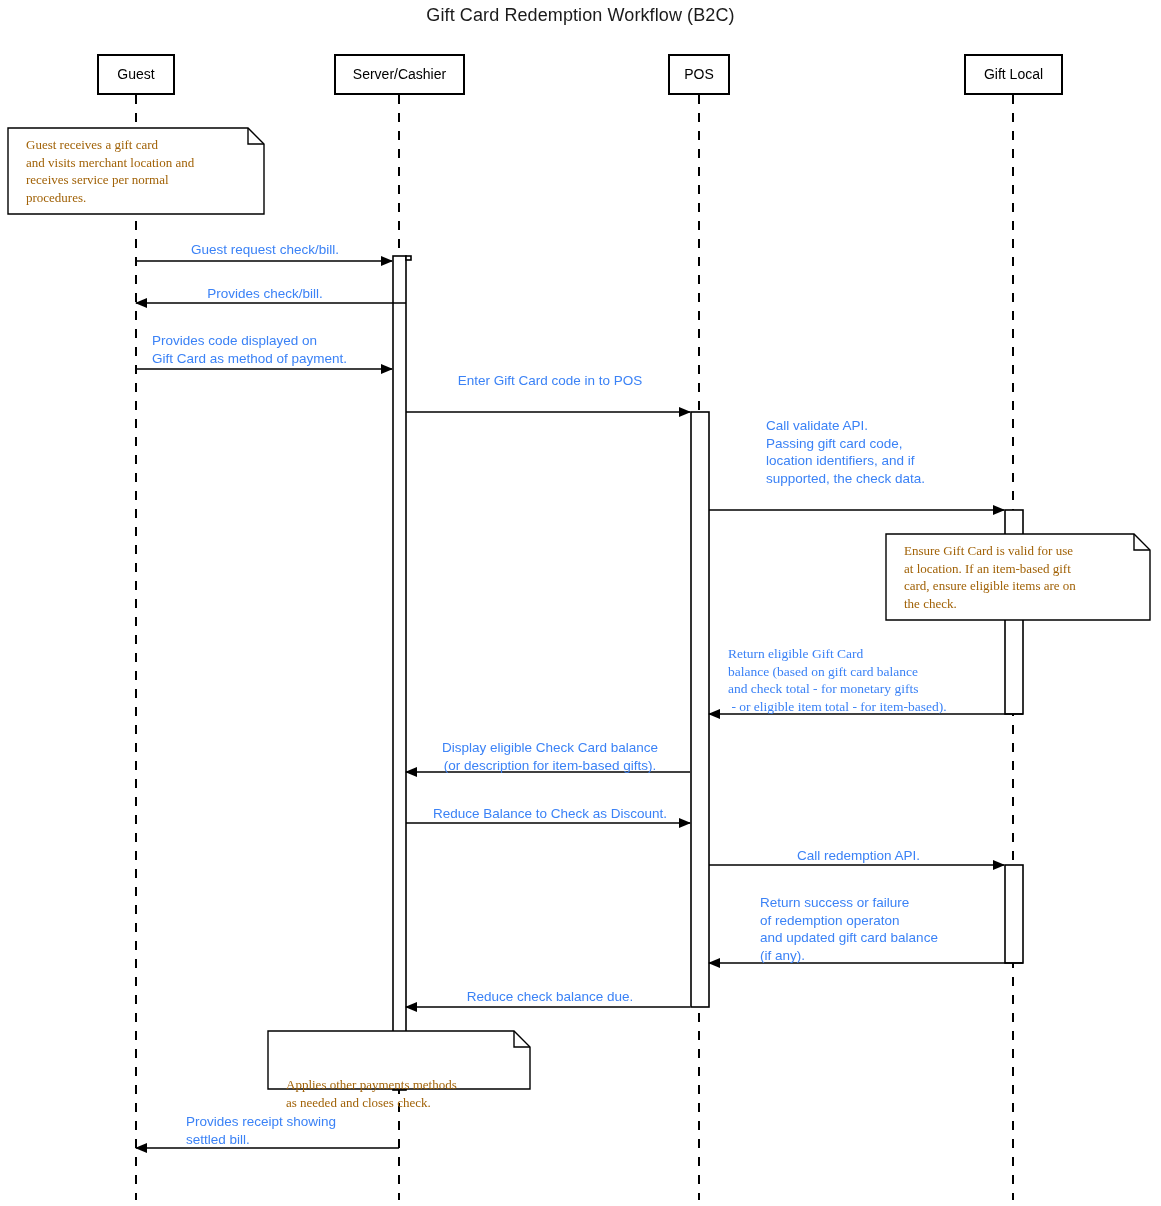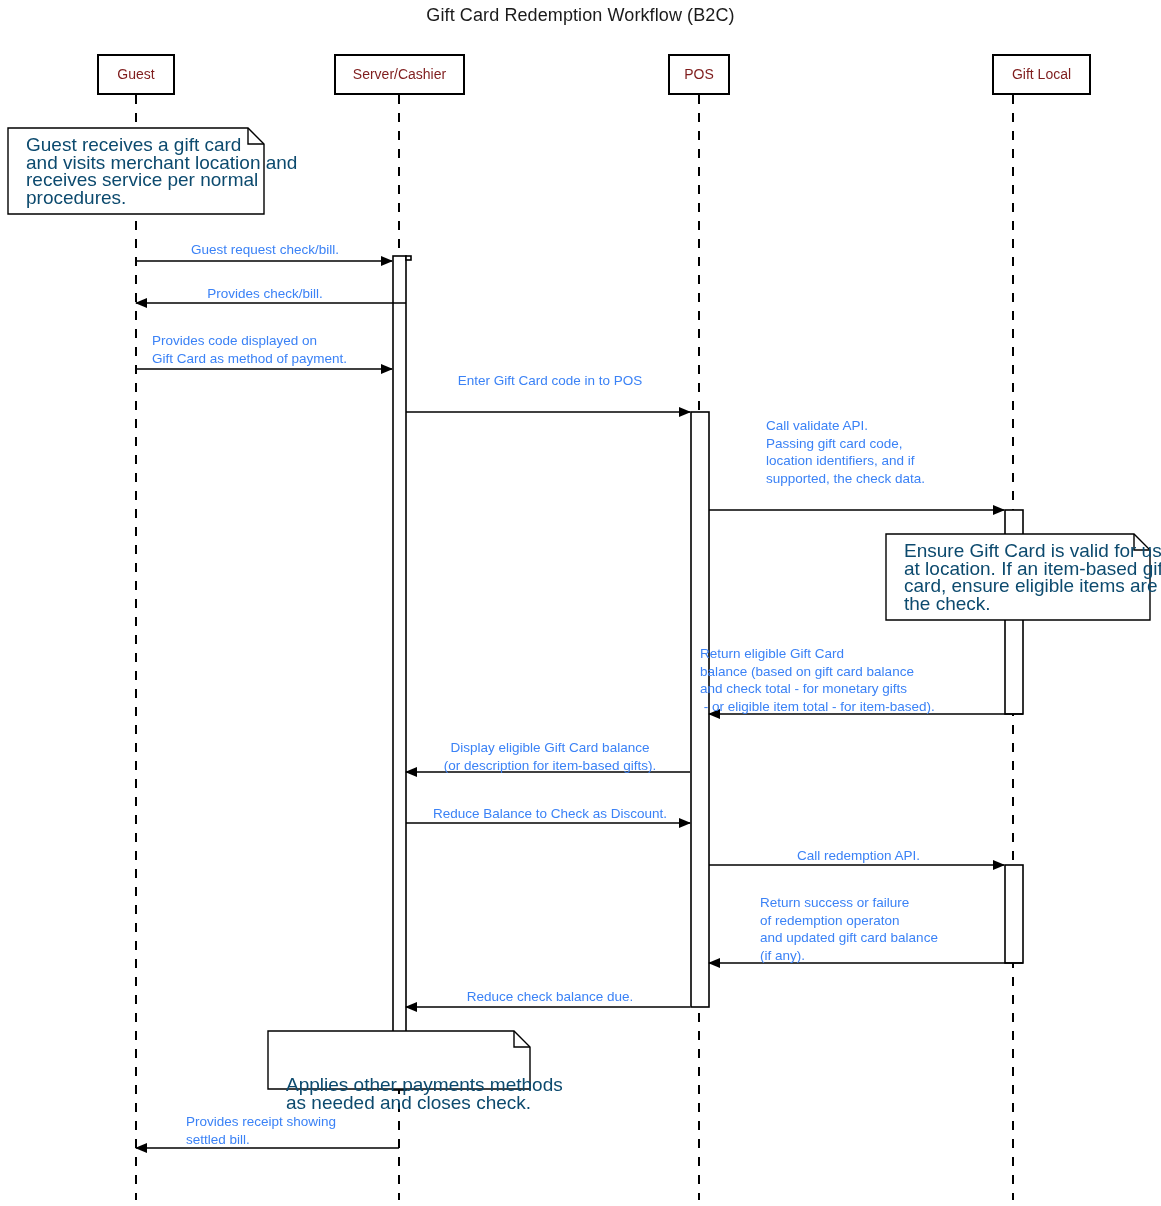--- a/index.html
+++ b/index.html
@@ -53,34 +53,35 @@
   
   .actor-box {
     position: absolute;
     box-sizing: border-box;
     border: 2px solid #000000;
     background: #ffffff;
     display: flex;
     align-items: center;
     justify-content: center;
     font-size: 14px;
-    color: #7f1d1d;
+    color: #000000;
     text-align: center;
     line-height: 1.15;
   }
 
   
   .note {
     position: absolute;
     box-sizing: border-box;
     background: transparent;
-    font-size: 19px;
+    font-size: 13px;
     line-height: 17.6px;
-    color: #0c4a6e;
+    color: #a16207;
     white-space: pre;
+    font-family: Liberation Serif, serif;
   }
   .note .note-text {
     position: absolute;
     left: 18px;
     top: 8px;
     white-space: pre;
   }
 
   
   .msg-label {
@@ -149,21 +150,21 @@
     <div id="actors-text">
         <div class="actor-box" style="left: 97px; top: 54px; width: 78px; height: 41px;">
           <span>Guest</span>
         </div>
         <div class="actor-box" style="left: 334px; top: 54px; width: 131px; height: 41px;">
           <span>Server/Cashier</span>
         </div>
         <div class="actor-box" style="left: 668px; top: 54px; width: 62px; height: 41px;">
           <span>POS</span>
         </div>
-        <div class="actor-box" style="left: 964px; top: 54px; width: 99px; height: 41px; margin-left: 28px;">
+        <div class="actor-box" style="left: 964px; top: 54px; width: 99px; height: 41px;">
           <span>Gift Local</span>
         </div>
       </div>
     <div id="notes-text">
         <div class="note" style="left: 8px; top: 128px; width: 256px; height: 86px;"><div class="note-text">Guest receives a gift card
 and visits merchant location and
 receives service per normal
 procedures.</div></div>
         <div class="note" style="left: 886px; top: 534px; width: 283px; height: 86px;"><div class="note-text">Ensure Gift Card is valid for use
 at location. If an item-based gift
@@ -175,25 +176,25 @@
     <div id="messages-text">
         <div class="msg-label center" style="left: 140px; top: 241px; width: 250px;">Guest request check/bill.</div>
         <div class="msg-label center" style="left: 140px; top: 285px; width: 250px;">Provides check/bill.</div>
         <div class="msg-label left" style="left: 152px; top: 332px; width: 260px;">Provides code displayed on
 Gift Card as method of payment.</div>
         <div class="msg-label center" style="left: 410px; top: 372px; width: 280px;">Enter Gift Card code in to POS</div>
         <div class="msg-label left" style="left: 766px; top: 417px; width: 300px;">Call validate API.
 Passing gift card code,
 location identifiers, and if
 supported, the check data.</div>
-        <div class="msg-label left" style="left: 700px; top: 645px; width: 320px;">Return eligible Gift Card
+        <div class="msg-label left" style="left: 728px; top: 645px; width: 320px; font-family: Liberation Serif, serif;">Return eligible Gift Card
 balance (based on gift card balance
 and check total - for monetary gifts
  - or eligible item total - for item-based).</div>
-        <div class="msg-label center" style="left: 410px; top: 739px; width: 280px;">Display eligible Gift Card balance
+        <div class="msg-label center" style="left: 410px; top: 739px; width: 280px;">Display eligible Check Card balance
 (or description for item-based gifts).</div>
         <div class="msg-label center" style="left: 410px; top: 805px; width: 280px;">Reduce Balance to Check as Discount.</div>
         <div class="msg-label center" style="left: 713px; top: 847px; width: 291px;">Call redemption API.</div>
         <div class="msg-label left" style="left: 760px; top: 894px; width: 300px;">Return success or failure
 of redemption operaton
 and updated gift card balance
 (if any).</div>
         <div class="msg-label center" style="left: 410px; top: 988px; width: 280px;">Reduce check balance due.</div>
         <div class="msg-label left" style="left: 186px; top: 1113px; width: 240px;">Provides receipt showing
 settled bill.</div>

